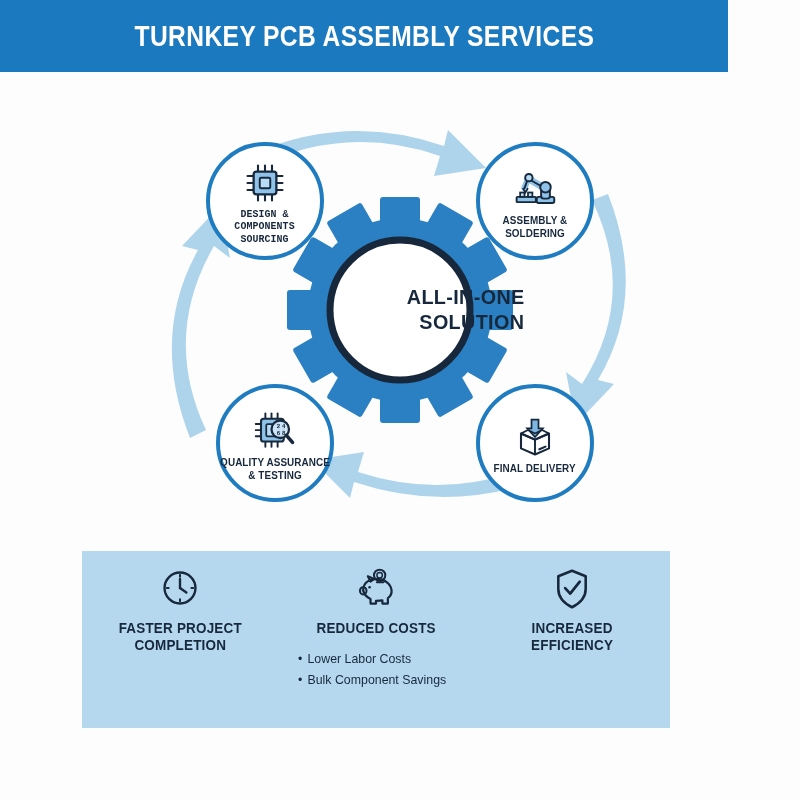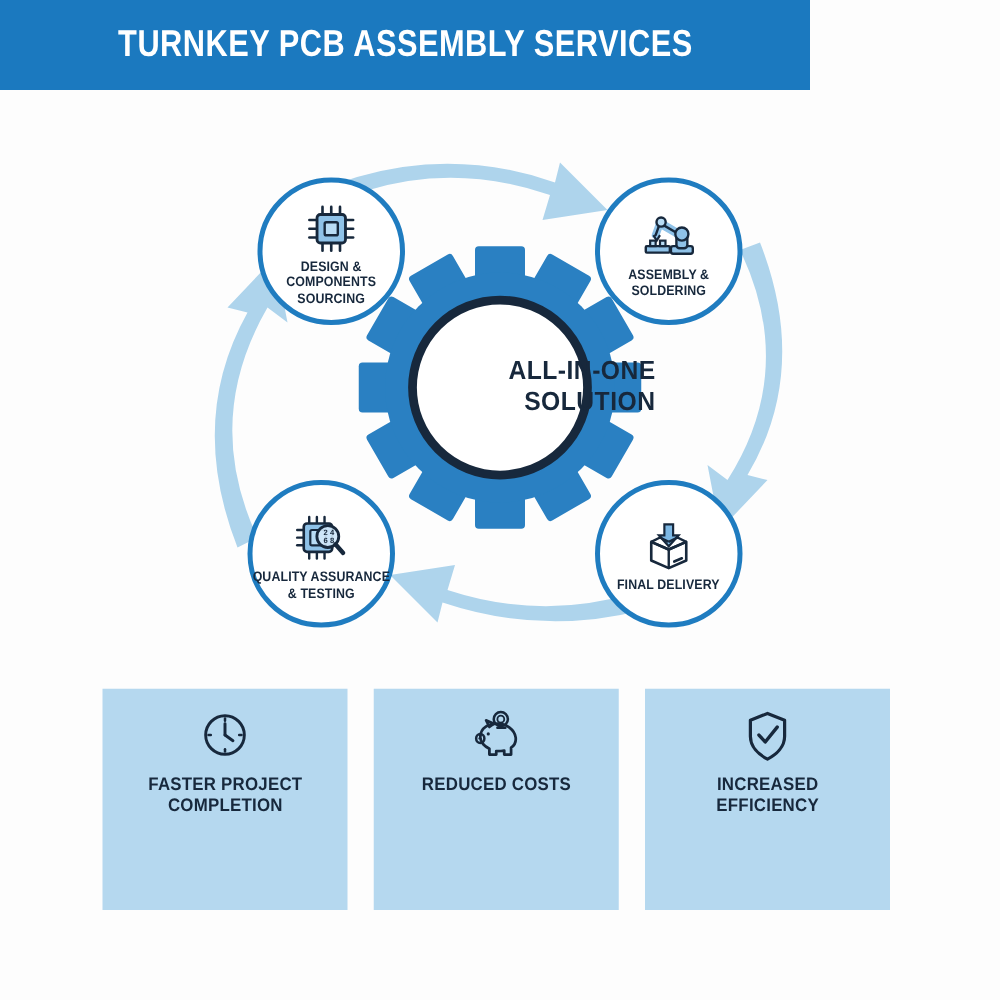--- a/index.html
+++ b/index.html
@@ -18,21 +18,21 @@
     width: 800px;
     height: 800px;
     background: #fdfdfd;
     overflow: hidden;
   }
 
   
   .bar {
     position: absolute;
     left: 0;
-    width: 648px;
+    width: 728px;
     background: #1b79bf;
     display: flex;
     align-items: center;
     justify-content: center;
     box-sizing: border-box;
   }
   #header-bar {
     top: 0;
     height: 72px;
   }
@@ -128,34 +128,33 @@
   .node .node-label {
     color: #17283c;
     font-size: 11px;
     font-weight: bold;
     line-height: 1.14;
     text-align: center;
     letter-spacing: 0.1px;
     transform: scaleX(0.9);
     white-space: nowrap;
   }
-  #node-design      { left: 206px; top: 70px; }
+  #node-design      { left: 206px; top: 70px; font-family: Liberation Mono, monospace; }
   #node-assembly    { left: 476px; top: 70px; }
   #node-delivery    { left: 476px; top: 312px; justify-content: center; }
-  #node-quality     { left: 198px; top: 312px; }
+  #node-quality     { left: 216px; top: 312px; }
 
   
   #cards {
     position: absolute;
     left: 82px;
     top: 551px;
     width: 630px;
     height: 177px;
     display: flex;
-    justify-content: space-between;
   }
   .card {
     width: 196px;
     height: 177px;
     background: #b5d8ef;
     display: flex;
     flex-direction: column;
     align-items: center;
     box-sizing: border-box;
     padding: 17px 10px 12px 10px;
@@ -426,20 +425,24 @@
           <circle cx="9.2" cy="25" r="0.9" fill="#17283c"></circle>
 
           <circle cx="17" cy="21" r="1.4" fill="#17283c"></circle>
 
           <line x1="25" y1="15.5" x2="32" y2="15.5" stroke="#17283c" stroke-width="2.2" stroke-linecap="round"></line>
         </svg>
       </div>
       <div class="card-title">
         <div>REDUCED COSTS</div>
       </div>
+      <ul class="card-bullets">
+        <li><span class="dot">•</span><span>Lower Labor Costs</span></li>
+        <li><span class="dot">•</span><span>Bulk Component Savings</span></li>
+      </ul>
     </div>
 
     <div class="card">
       <div class="card-icon">
         <svg width="38" height="42" viewBox="0 0 40 46">
           <path d="M 20 3 L 35 9 L 35 23 C 35 32 28 39 20 43
                    C 12 39 5 32 5 23 L 5 9 Z" fill="none" stroke="#17283c" stroke-width="2.8" stroke-linejoin="round"></path>
           <path d="M 12.5 22 L 18 28 L 28.5 15" fill="none" stroke="#17283c" stroke-width="3" stroke-linecap="round" stroke-linejoin="round"></path>
         </svg>
       </div>

